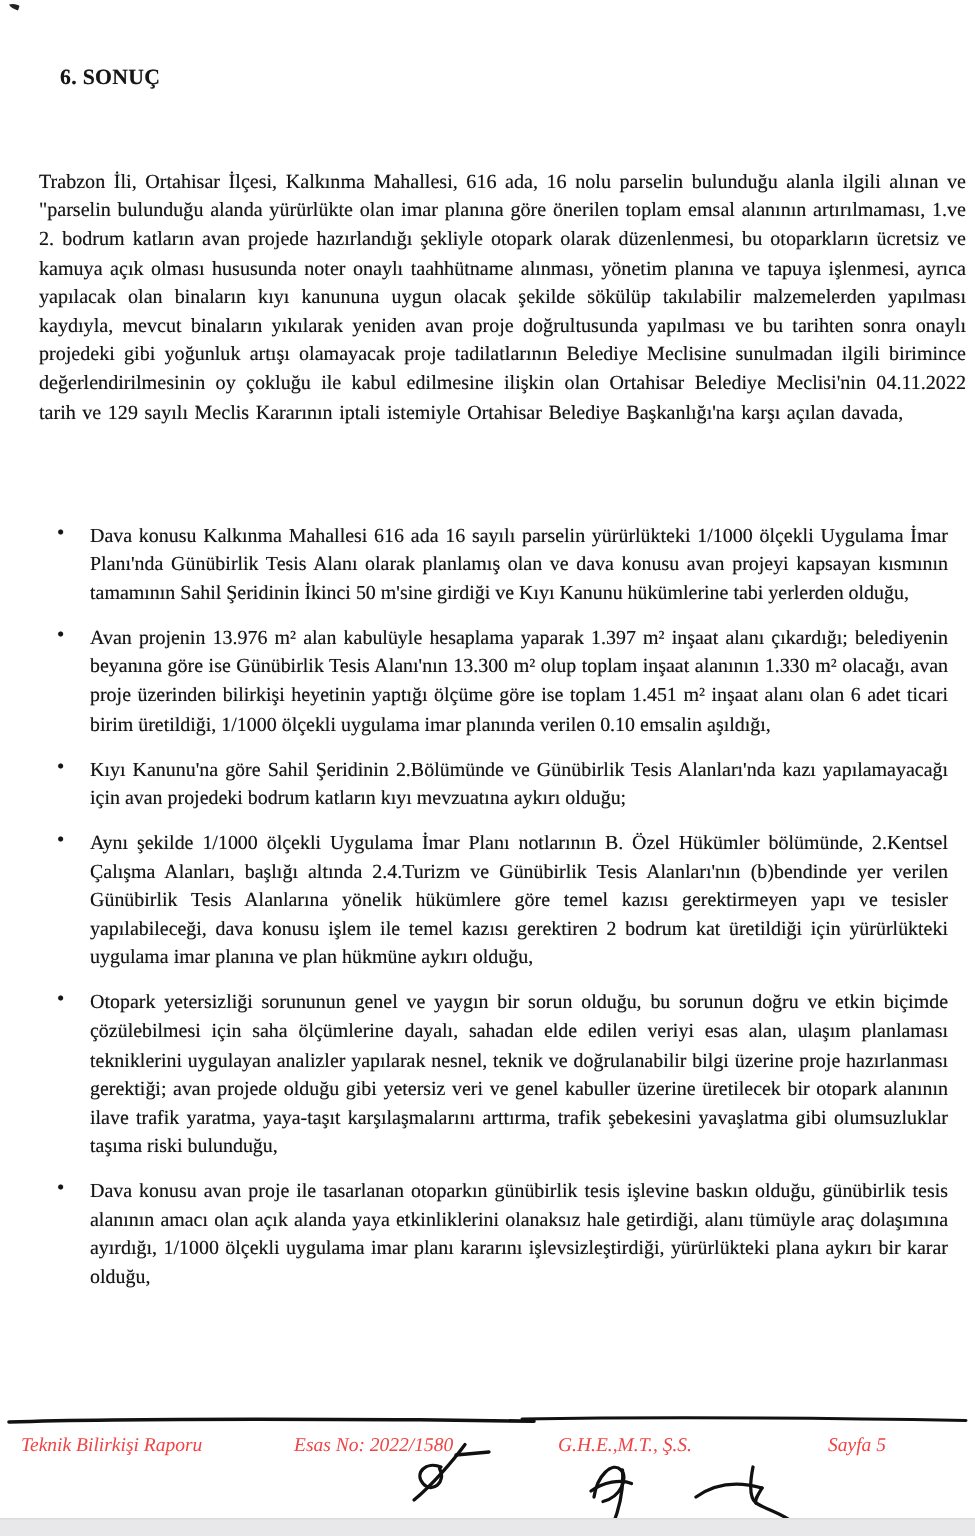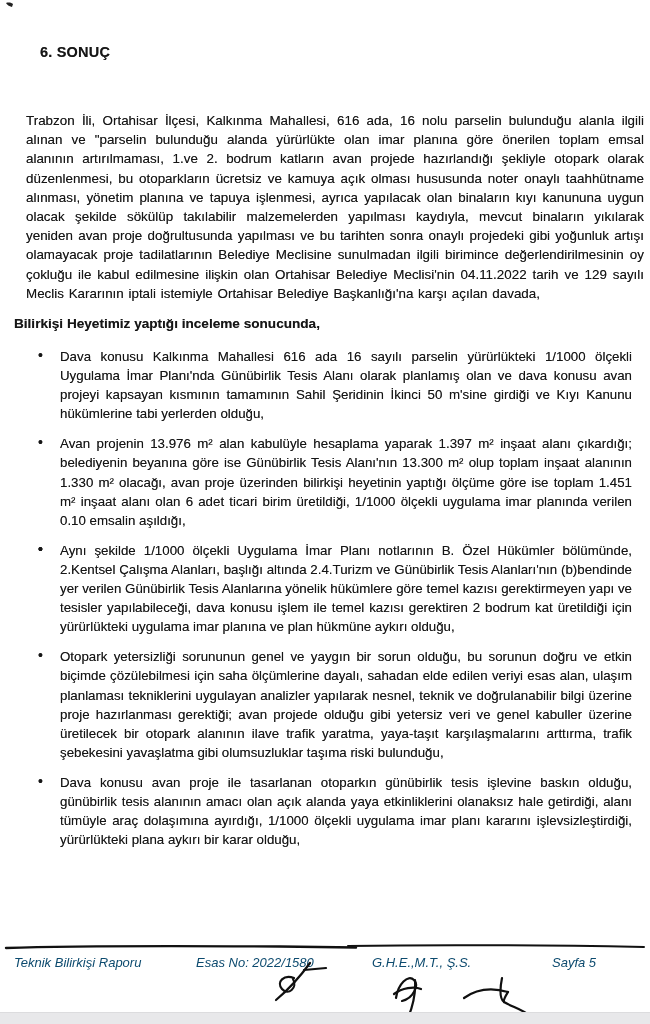--- a/index.html
+++ b/index.html
@@ -6,21 +6,21 @@
     margin: 0;
     padding: 0;
     background: #ffffff;
   }
   .page {
     position: relative;
     width: 650px;
     height: 1024px;
     background: #ffffff;
     overflow: hidden;
-    font-family: Liberation Sans, sans-serif;
+    font-family: Liberation Serif, serif;
     color: #161616;
   }
   
   .page .txtsoft { text-shadow: 0 0 0.45px rgba(20,20,20,.55); }
 
   .corner-mark {
     position: absolute;
     left: 5px;
     top: 1px;
   }
@@ -85,21 +85,21 @@
     left: 0;
     top: 941px;
     width: 650px;
     height: 14px;
   }
   .footer-text {
     position: absolute;
     top: 955px;
     font-size: 13px;
     font-style: italic;
-    color: #0c4a6e;
+    color: #ef4444;
     white-space: nowrap;
   }
   .ft-report  { left: 14px; }
   .ft-case    { left: 196px; }
   .ft-initials{ left: 372px; text-align: right; }
   .ft-page    { left: 552px; }
 
   .sig { position: absolute; }
   .sig path {
     fill: none;
@@ -128,33 +128,33 @@
 <div class="page">
 
   <svg class="corner-mark" width="12" height="10" viewBox="0 0 12 10">
     <path d="M1,2 C4,1 7,2 8,3 L7,6 C4,5 2,4 1,2 Z" fill="#222"></path>
   </svg>
 
   <h1 class="section-title txtsoft">6. SONUÇ</h1>
 
   <p class="intro txtsoft">Trabzon İli, Ortahisar İlçesi, Kalkınma Mahallesi, 616 ada, 16 nolu parselin bulunduğu alanla ilgili alınan ve "parselin bulunduğu alanda yürürlükte olan imar planına göre önerilen toplam emsal alanının artırılmaması, 1.ve 2. bodrum katların avan projede hazırlandığı şekliyle otopark olarak düzenlenmesi, bu otoparkların ücretsiz ve kamuya açık olması hususunda noter onaylı taahhütname alınması, yönetim planına ve tapuya işlenmesi, ayrıca yapılacak olan binaların kıyı kanununa uygun olacak şekilde sökülüp takılabilir malzemelerden yapılması kaydıyla, mevcut binaların yıkılarak yeniden avan proje doğrultusunda yapılması ve bu tarihten sonra onaylı projedeki gibi yoğunluk artışı olamayacak proje tadilatlarının Belediye Meclisine sunulmadan ilgili birimince değerlendirilmesinin oy çokluğu ile kabul edilmesine ilişkin olan Ortahisar Belediye Meclisi'nin 04.11.2022 tarih ve 129 sayılı Meclis Kararının iptali istemiyle Ortahisar Belediye Başkanlığı'na karşı açılan davada,</p>
 
-  <p class="subhead txtsoft">Bilirkişi Heyetimiz yaptığı inceleme sonucunda,</p>
 
   <ul class="findings txtsoft">
     <li>
       <span class="marker">•</span>
       <span>Dava konusu Kalkınma Mahallesi 616 ada 16 sayılı parselin yürürlükteki 1/1000 ölçekli Uygulama İmar Planı'nda Günübirlik Tesis Alanı olarak planlamış olan ve dava konusu avan projeyi kapsayan kısmının tamamının Sahil Şeridinin İkinci 50 m'sine girdiği ve Kıyı Kanunu hükümlerine tabi yerlerden olduğu,</span>
     </li>
     <li>
       <span class="marker">•</span>
       <span>Avan projenin 13.976 m² alan kabulüyle hesaplama yaparak 1.397 m² inşaat alanı çıkardığı; belediyenin beyanına göre ise Günübirlik Tesis Alanı'nın 13.300 m² olup toplam inşaat alanının 1.330 m² olacağı, avan proje üzerinden bilirkişi heyetinin yaptığı ölçüme göre ise toplam 1.451 m² inşaat alanı olan 6 adet ticari birim üretildiği, 1/1000 ölçekli uygulama imar planında verilen 0.10 emsalin aşıldığı,</span>
     </li>
     <li>
       <span class="marker">•</span>
+      <span>Kıyı Kanunu'na göre Sahil Şeridinin 2.Bölümünde ve Günübirlik Tesis Alanları'nda kazı yapılamayacağı için avan projedeki bodrum katların kıyı mevzuatına aykırı olduğu;</span>
     </li>
     <li>
       <span class="marker">•</span>
       <span>Aynı şekilde 1/1000 ölçekli Uygulama İmar Planı notlarının B. Özel Hükümler bölümünde, 2.Kentsel Çalışma Alanları, başlığı altında 2.4.Turizm ve Günübirlik Tesis Alanları'nın (b)bendinde yer verilen Günübirlik Tesis Alanlarına yönelik hükümlere göre temel kazısı gerektirmeyen yapı ve tesisler yapılabileceği, dava konusu işlem ile temel kazısı gerektiren 2 bodrum kat üretildiği için yürürlükteki uygulama imar planına ve plan hükmüne aykırı olduğu,</span>
     </li>
     <li>
       <span class="marker">•</span>
       <span>Otopark yetersizliği sorununun genel ve yaygın bir sorun olduğu, bu sorunun doğru ve etkin biçimde çözülebilmesi için saha ölçümlerine dayalı, sahadan elde edilen veriyi esas alan, ulaşım planlaması tekniklerini uygulayan analizler yapılarak nesnel, teknik ve doğrulanabilir bilgi üzerine proje hazırlanması gerektiği; avan projede olduğu gibi yetersiz veri ve genel kabuller üzerine üretilecek bir otopark alanının ilave trafik yaratma, yaya-taşıt karşılaşmalarını arttırma, trafik şebekesini yavaşlatma gibi olumsuzluklar taşıma riski bulunduğu,</span>
     </li>
     <li>

